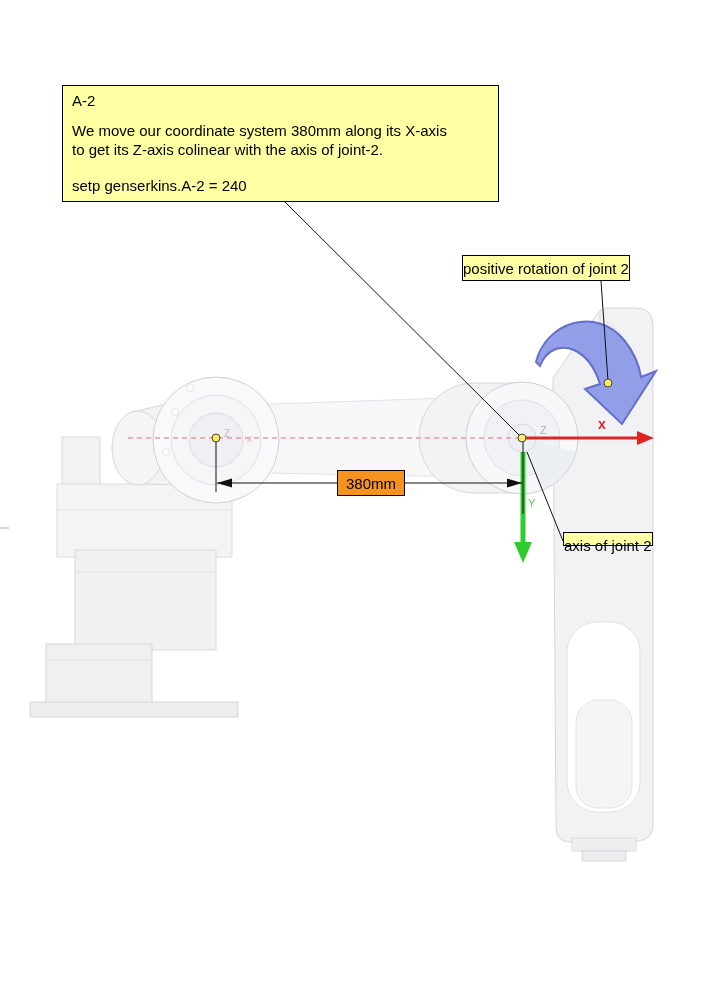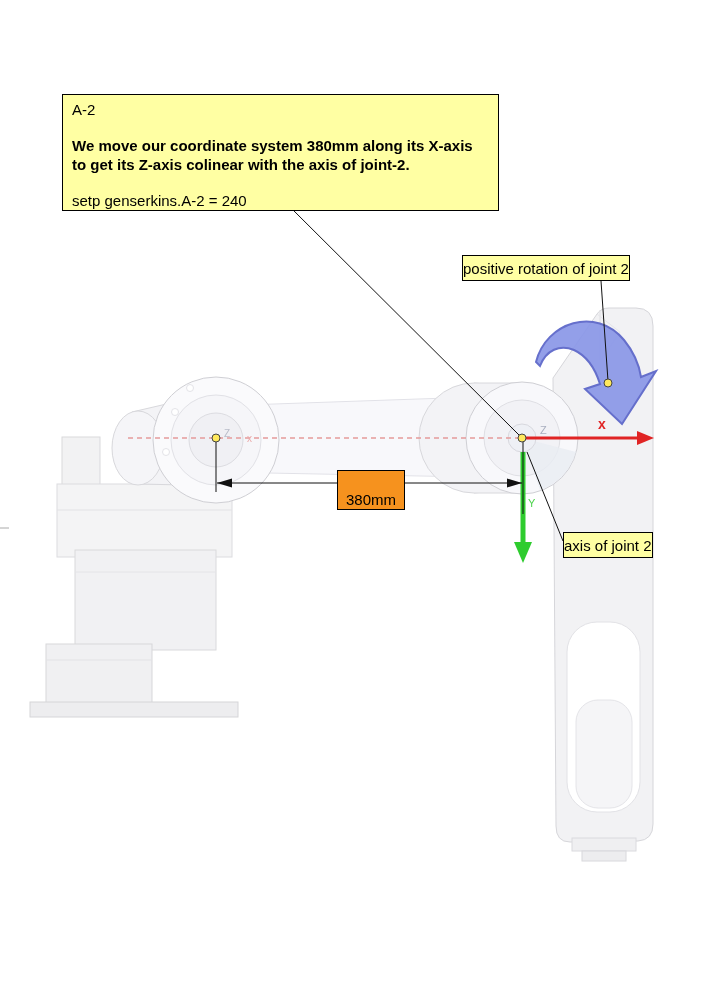--- a/index.html
+++ b/index.html
@@ -7,31 +7,31 @@
     position:relative;width:707px;height:1000px;background:#ffffff;
     font-family:"Liberation Sans",sans-serif;color:#000;overflow:hidden;
   }
   .stage svg{position:absolute;left:0;top:0;display:block;}
   .callout{
     position:absolute;background:#ffffa3;border:1px solid #000;
     font-size:15px;line-height:19px;padding:3px 0;box-sizing:border-box;
     white-space:nowrap;z-index:5;
   }
   .annotation{
-    left:62px;top:94px;width:437px;height:117px;
+    left:62px;top:85px;width:437px;height:117px;
     white-space:normal;padding:5px 9px;
   }
   .ann-title{margin:0;}
-  .ann-body{margin-top:17px;white-space:pre-line;font-weight:bold;}
+  .ann-body{margin-top:11px;white-space:pre-line;}
   .ann-command{margin-top:17px;}
   .label-pos-rot{left:462px;top:255px;height:26px;}
-  .label-axis{left:563px;top:532px;height:26px;}
+  .label-axis{left:563px;top:532px;height:14px;}
   .dim-label{
-    position:absolute;left:337px;top:470px;height:18px;background:#f6921e;
-    border:1px solid #000;font-size:15px;line-height:19px;padding:19px 8px;
+    position:absolute;left:337px;top:470px;height:26px;background:#f6921e;
+    border:1px solid #000;font-size:15px;line-height:19px;padding:3px 8px;
     box-sizing:border-box;white-space:nowrap;z-index:5;
   }
 </style>
 </head>
 <body>
 
 <div class="stage">
 
   <svg width="707" height="1000" viewBox="0 0 707 1000">
 

